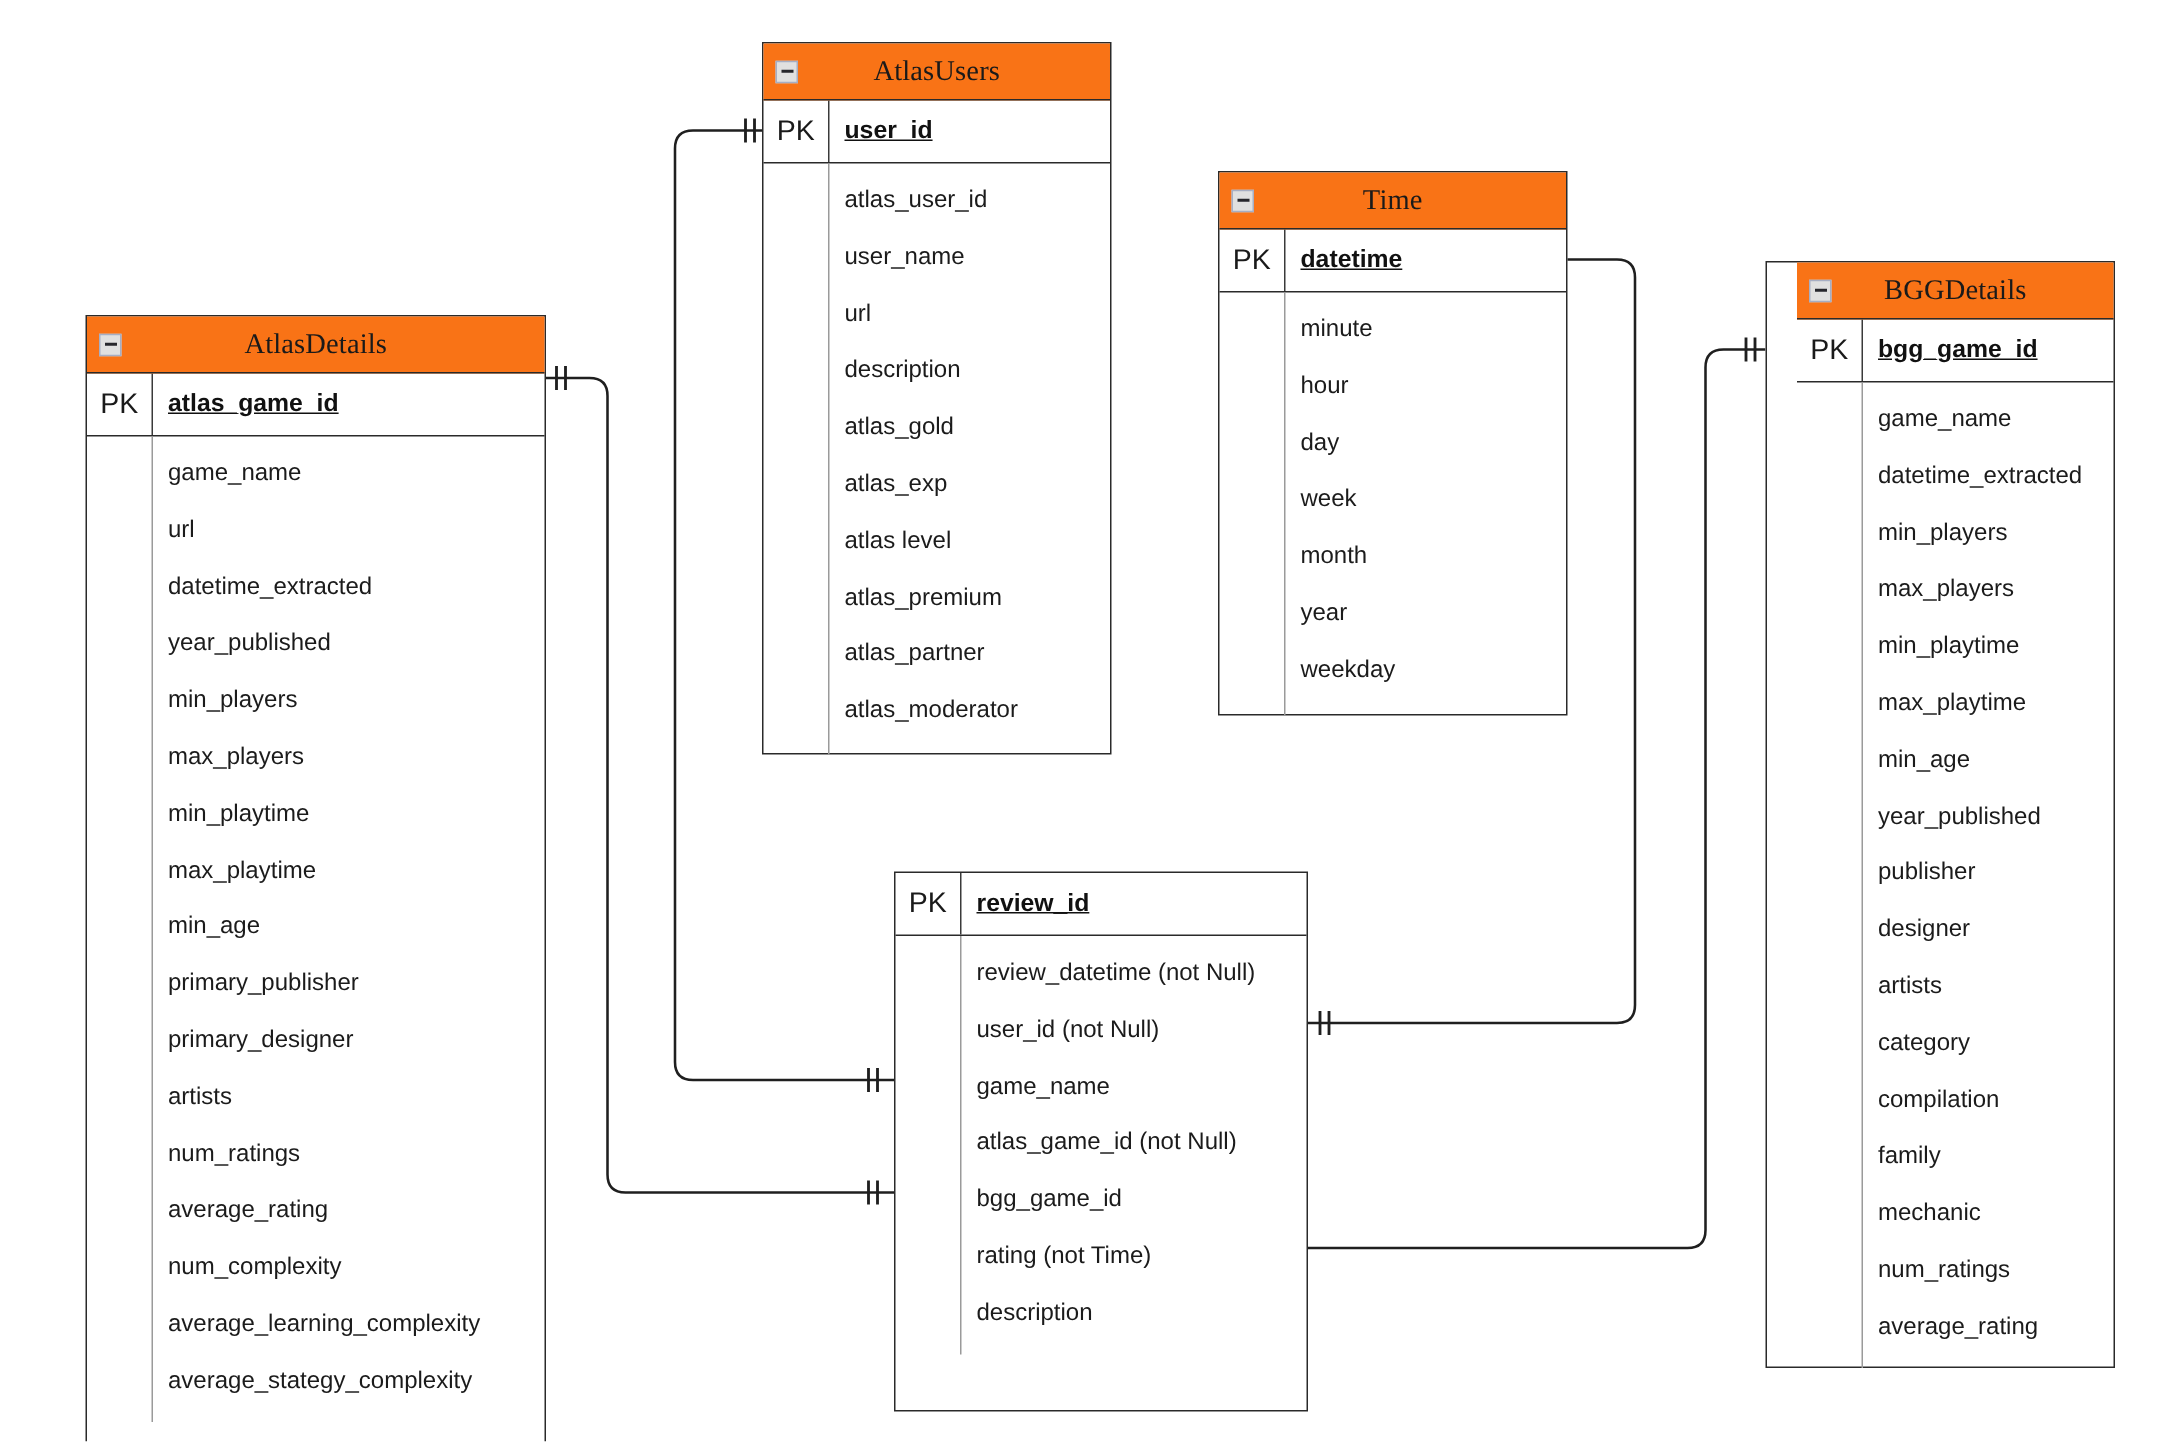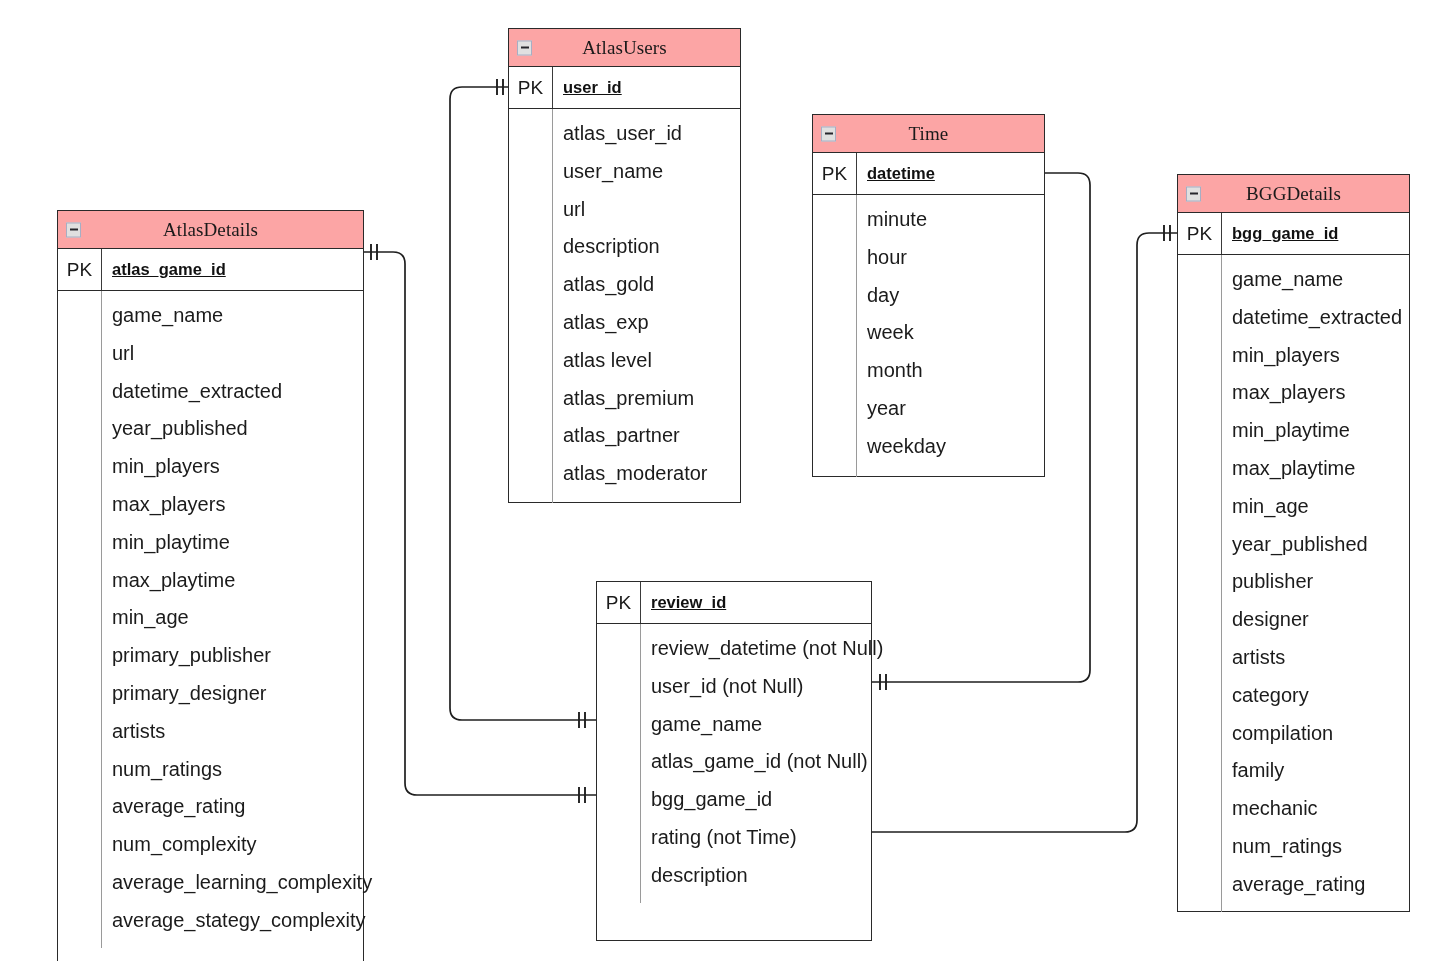--- a/index.html
+++ b/index.html
@@ -20,21 +20,21 @@
   
   .entity {
     position: absolute;
     background: #ffffff;
     border: 1.6px solid #2a2a2a;
     box-sizing: border-box;
   }
   .entity-header {
     position: relative;
     height: 38px;
-    background: #fca5a5;
+    background: #f97316;
     border-bottom: 1.6px solid #2a2a2a;
     display: flex;
     align-items: center;
     justify-content: center;
     box-sizing: border-box;
   }
   .entity-title {
     font-family: "Liberation Serif", serif;
     font-size: 19px;
     color: #1a1a1a;
@@ -106,21 +106,21 @@
   }
   .attr-list {
     flex: 1 1 auto;
     padding: 6px 0 9px 0;
     box-sizing: border-box;
   }
   .attr {
     height: 37.8px;
     line-height: 37.8px;
     padding-left: 10px;
-    font-size: 20px;
+    font-size: 16px;
     color: #1b1b1b;
     white-space: nowrap;
   }
 
   
   #wires {
     position: absolute;
     left: 0;
     top: 0;
     width: 1446px;
@@ -250,21 +250,21 @@
         <div class="attr">hour</div>
         <div class="attr">day</div>
         <div class="attr">week</div>
         <div class="attr">month</div>
         <div class="attr">year</div>
         <div class="attr">weekday</div>
       </div>
     </div>
   </div>
 
-  <div class="entity" style="left:1177px; top:174px; width:233px; height:738px;">
+  <div class="entity" style="left:1177px; top:174px; width:233px; height:738px;padding-left:20px;">
     <div class="entity-header">
       <span class="collapse-icon"></span>
       <span class="entity-title">BGGDetails</span>
     </div>
     <div class="pk-row">
       <div class="pk-tag">PK</div>
       <div class="pk-name">bgg_game_id</div>
     </div>
     <div class="attr-body" style="height:657px;">
       <div class="attr-gutter"></div>

